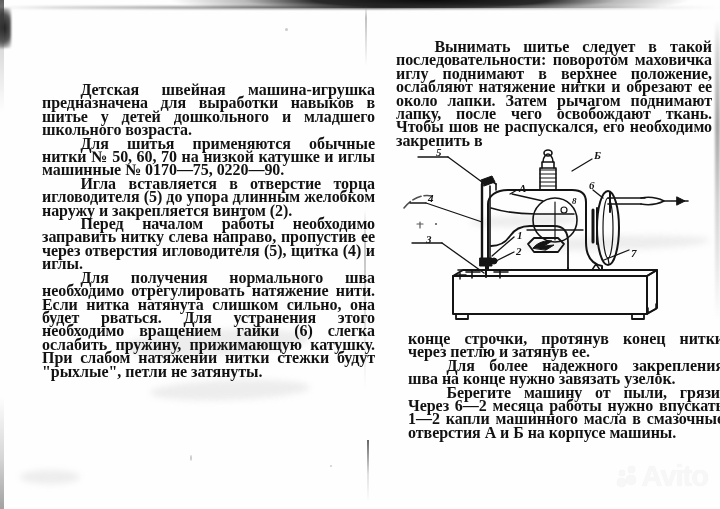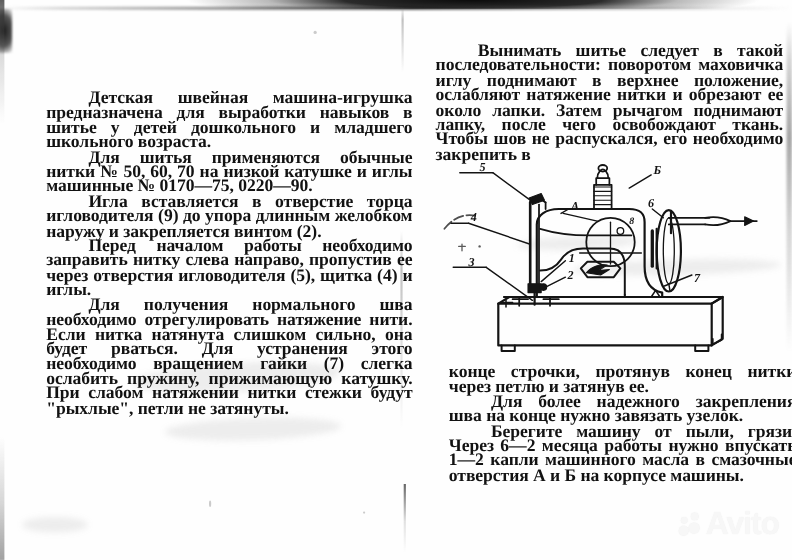--- a/index.html
+++ b/index.html
@@ -194,23 +194,23 @@
   <div class="smudge smudge-e"></div>
   <div class="fleck" style="left:285px;top:28px;width:3px;height:3px;"></div>
   <div class="fleck" style="left:190px;top:455px;width:2px;height:6px;"></div>
   <div class="fleck" style="left:330px;top:465px;width:2px;height:2px;"></div>
   <div class="fleck" style="left:620px;top:60px;width:2px;height:2px;"></div>
   <div class="fleck" style="left:437px;top:418px;width:2px;height:2px;"></div>
 
   <div class="col col-left">
     <p>Детская швейная машина-игрушка предназначена для выработки навыков в шитье у детей дошкольного и младшего школьного возраста.</p>
     <p>Для шитья применяются обычные нитки № 50, 60, 70 на низкой катушке и иглы машинные № 0170—75, 0220—90.</p>
-    <p>Игла вставляется в отверстие торца игловодителя (9) до упора длинным желобком наружу и закрепляется винтом (2).</p>
+    <p>Игла вставляется в отверстие торца игловодителя (5) до упора длинным желобком наружу и закрепляется винтом (2).</p>
     <p>Перед началом работы необходимо заправить нитку слева направо, пропустив ее через отверстия игловодителя (5), щитка (4) и иглы.</p>
-    <p>Для получения нормального шва необходимо отрегулировать натяжение нити. Если нитка натянута слишком сильно, она будет рваться. Для устранения этого необходимо вращением гайки (7) слегка ослабить пружину, прижимающую катушку. При слабом натяжении нитки стежки будут "рыхлые", петли не затянуты.</p>
+    <p>Для получения нормального шва необходимо отрегулировать натяжение нити. Если нитка натянута слишком сильно, она будет рваться. Для устранения этого необходимо вращением гайки (6) слегка ослабить пружину, прижимающую катушку. При слабом натяжении нитки стежки будут "рыхлые", петли не затянуты.</p>
   </div>
 
   <div class="col col-right">
     <p>Вынимать шитье следует в такой последовательности: поворотом маховичка иглу поднимают в верхнее положение, ослабляют натяжение нитки и обрезают ее около лапки. Затем рычагом поднимают лапку, после чего освобождают ткань. Чтобы шов не распускался, его необходимо закрепить в</p>
   </div>
 
   <div class="figure">
     <svg width="318" height="182" viewBox="0 0 318 182" xmlns="http://www.w3.org/2000/svg">
       <g fill="none" stroke="#141414" stroke-width="1.5" stroke-linecap="round" stroke-linejoin="round">
 

